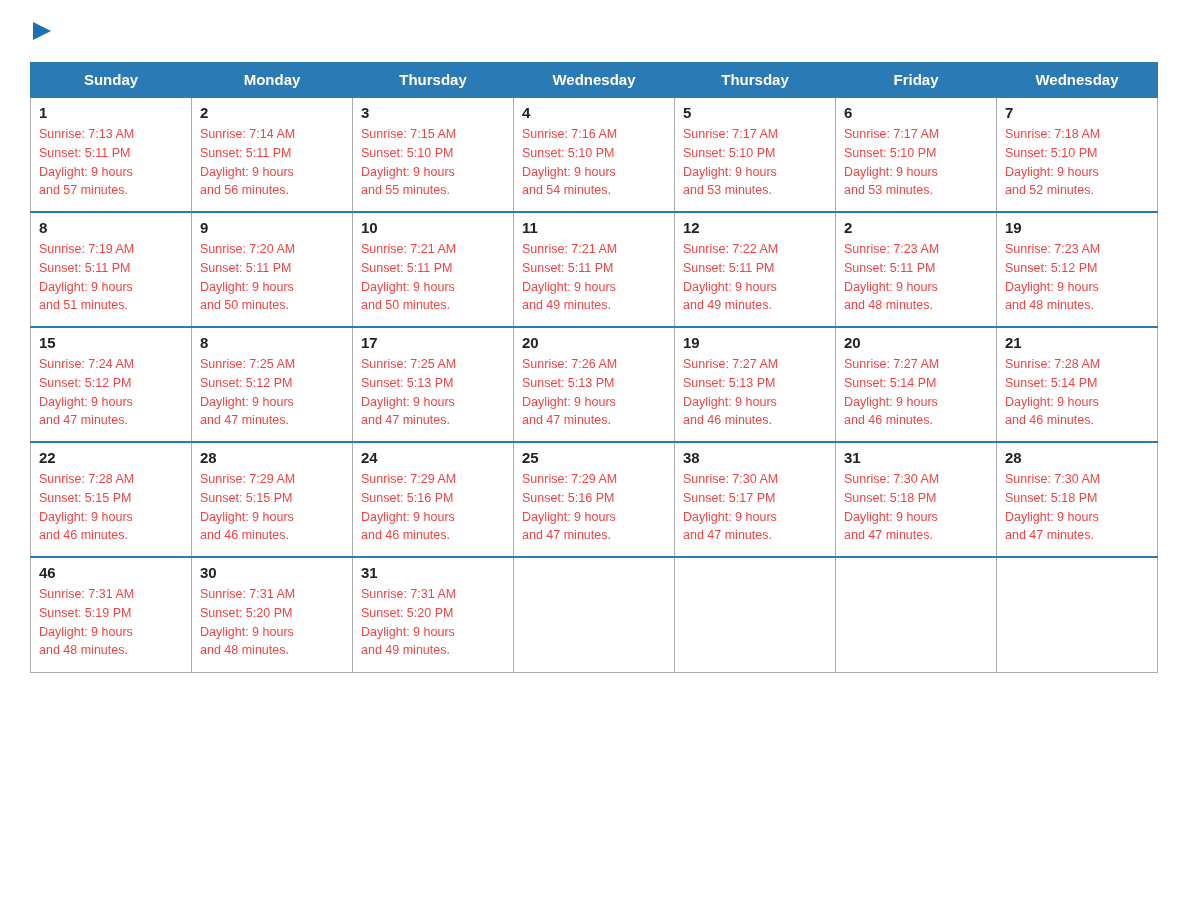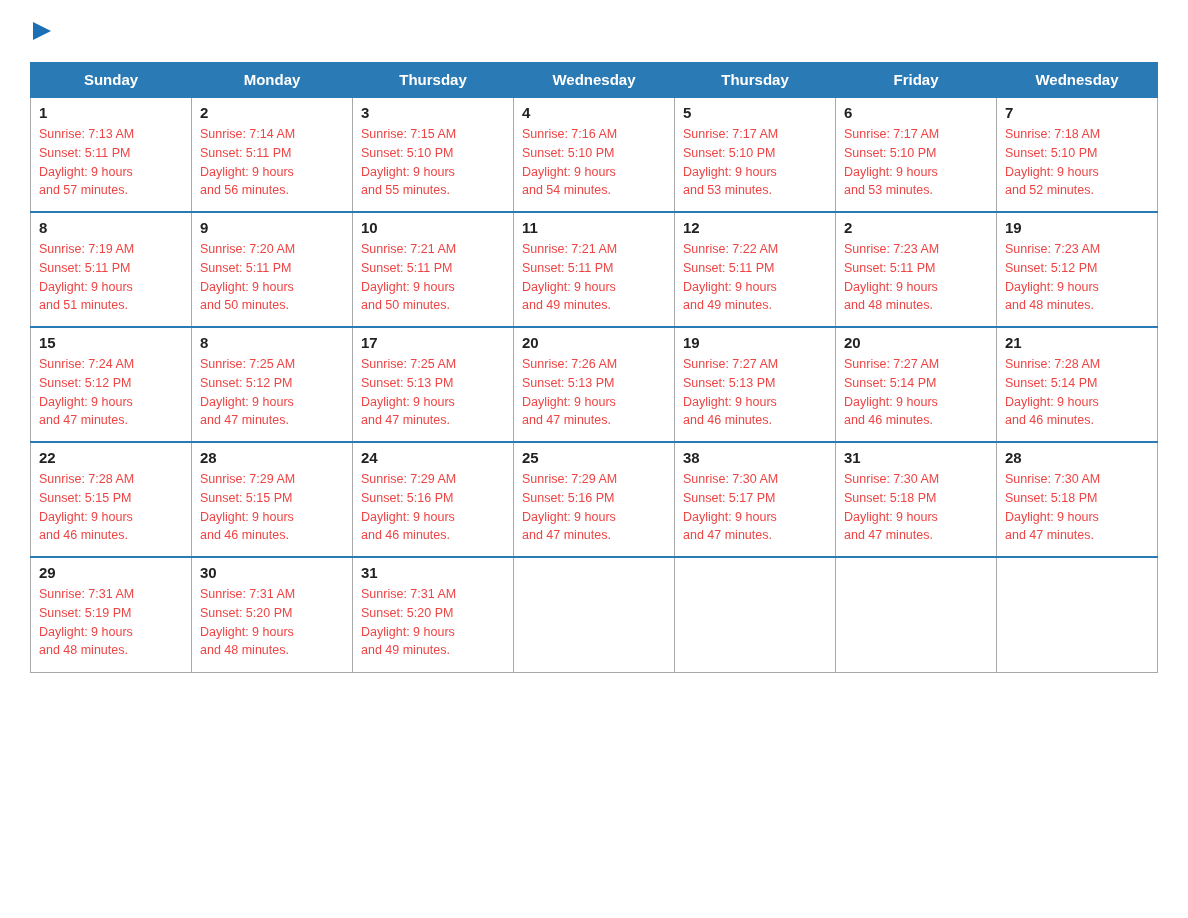--- a/index.html
+++ b/index.html
@@ -382,21 +382,21 @@
         <div class="day-info">
           Sunrise: 7:30 AM<br>
           Sunset: 5:18 PM<br>
           Daylight: 9 hours<br>
           and 47 minutes.
         </div>
       </td>
       </tr>
       <tr>
         <td>
-        <span class="day-number">29</span>
+        <span class="day-number">46</span>
         <div class="day-info">
           Sunrise: 7:31 AM<br>
           Sunset: 5:19 PM<br>
           Daylight: 9 hours<br>
           and 48 minutes.
         </div>
       </td>
         <td>
         <span class="day-number">30</span>
         <div class="day-info">

